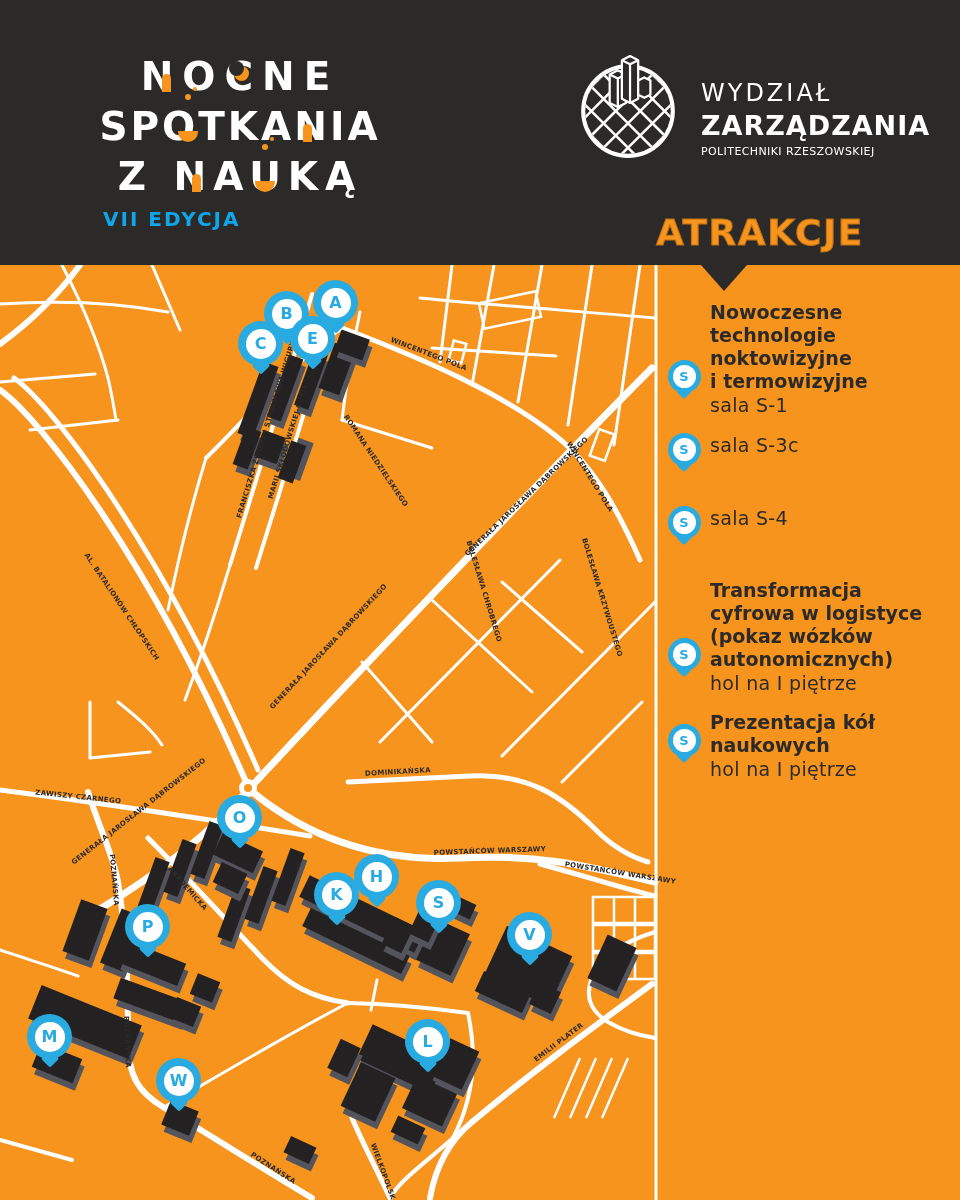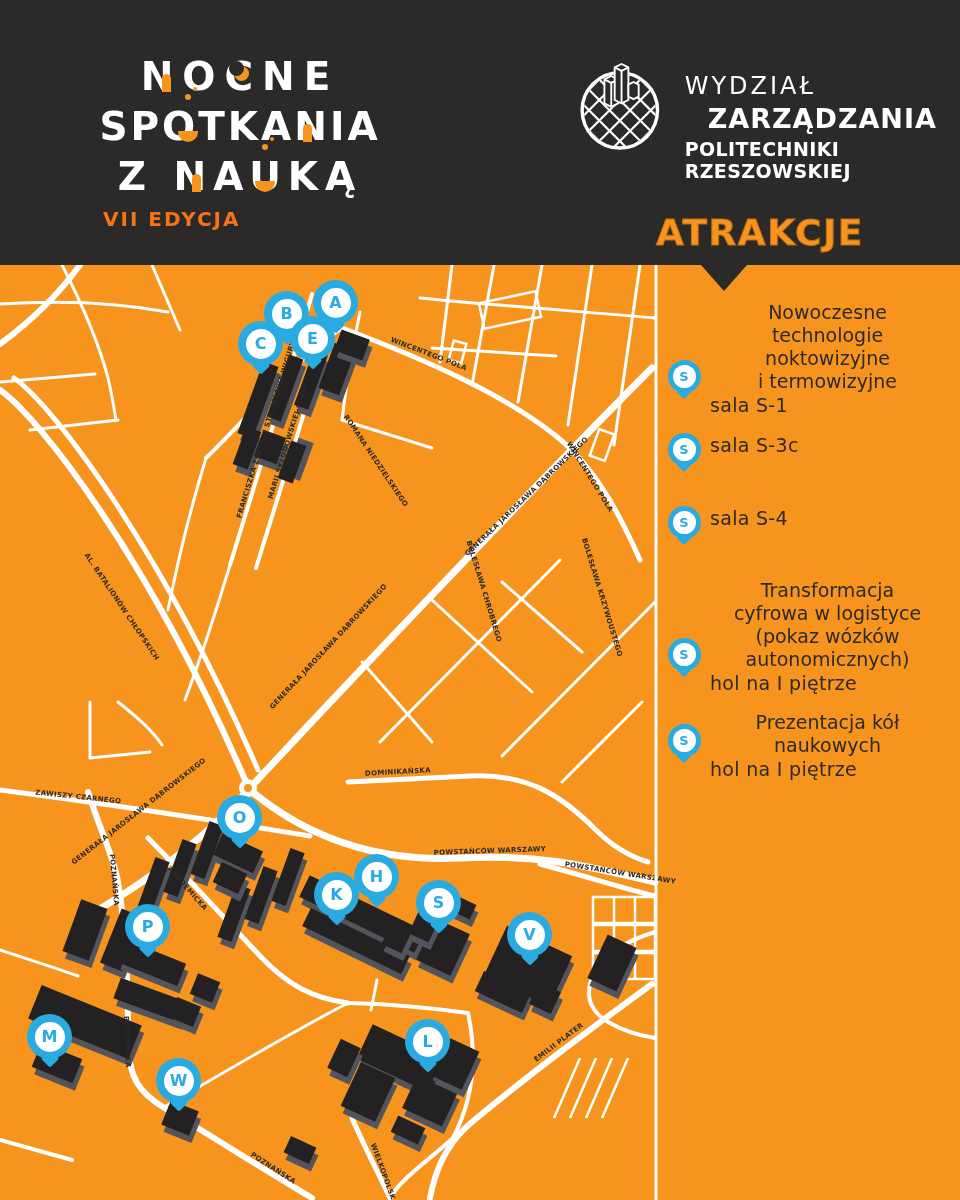--- a/index.html
+++ b/index.html
@@ -6,31 +6,31 @@
   body{
     position:relative;width:960px;height:1200px;overflow:hidden;
     background:#F6941E;font-family:"DejaVu Sans",sans-serif;
   }
   
   .header{position:absolute;left:0;top:0;width:960px;height:265px;background:#2B2A29;z-index:5;}
   .logo{position:absolute;left:85px;top:52px;width:310px;color:#fff;text-align:center;}
   .logo-line{font-weight:bold;font-size:39px;line-height:50px;letter-spacing:9px;}
   .logo-line.l2{letter-spacing:3px;}
   .logo-line.l3{letter-spacing:7px;}
-  .edition{margin-top:5px;text-align:left;padding-left:18px;color:#f97316;font-size:20px;font-weight:bold;letter-spacing:2px;}
+  .edition{margin-top:5px;text-align:left;padding-left:18px;color:#0ea5e9;font-size:20px;font-weight:bold;letter-spacing:2px;}
   .accent{position:absolute;background:#F6941E;pointer-events:none;}
   .accent.round{border-radius:50%;}
   .accent.door{border-radius:5px 5px 0 0;}
   .accent.bowl{border-radius:0 0 10px 10px;}
   .accent.mask{background:#2B2A29;border-radius:50%;}
   .faculty{position:absolute;left:577px;top:50px;display:flex;align-items:flex-start;}
-  .faculty-text{margin-left:22px;margin-top:22px;color:#fff;}
+  .faculty-text{margin-left:22px;margin-top:29px;color:#fff;}
   .fl1{font-size:24px;letter-spacing:3px;}
   .fl2{font-size:27px;font-weight:bold;letter-spacing:1px;margin-top:3px;text-align:center;}
-  .fl3{font-size:19px;font-weight:bold;letter-spacing:.4px;margin-top:4px;}
+  .fl3{font-size:11px;font-weight:normal;letter-spacing:.4px;margin-top:4px;}
   .section-title{
     position:absolute;left:656px;top:212px;color:#F6941E;font-size:36px;font-weight:bold;
     letter-spacing:1.5px;-webkit-text-stroke:1px #BF6F12;z-index:6;
   }
   .pointer{position:absolute;left:701px;top:265px;width:0;height:0;z-index:6;
     border-left:23px solid transparent;border-right:23px solid transparent;border-top:26px solid #2B2A29;}
   
   .map-svg{position:absolute;left:0;top:265px;z-index:0;}
   .road{stroke:#fff;fill:none;stroke-linecap:round;stroke-linejoin:round;}
   .w7{stroke-width:7}.w6{stroke-width:6}.w5{stroke-width:5}.w4{stroke-width:4}.w3{stroke-width:3}
@@ -63,21 +63,21 @@
   }
   .room-pin::after{
     content:"";position:absolute;left:50%;bottom:-4px;width:11px;height:11px;background:#29ABE2;
     transform:translateX(-50%) rotate(45deg);border-radius:2px;z-index:-1;
   }
   .room-pin-inner{
     width:23px;height:23px;background:#fff;border-radius:50%;display:flex;align-items:center;
     justify-content:center;font-size:13px;font-weight:bold;color:#29ABE2;
   }
   .atext{width:235px;color:#2B2A29;}
-  .atitle{font-size:19px;font-weight:normal;line-height:23px;white-space:pre-line;text-align:center;}
+  .atitle{font-size:19px;font-weight:bold;line-height:23px;white-space:pre-line;}
   .aroom{font-size:19px;line-height:24px;letter-spacing:.3px;}
 </style>
 </head>
 <body>
 
 <svg class="map-svg" width="960" height="935" viewBox="0 265 960 935" xmlns="http://www.w3.org/2000/svg">
   <rect x="0" y="265" width="960" height="935" fill="#F6941E"></rect>
   <g>
 
     <path class="road w7" d="M652,368 C560,460 350,680 250,788 C200,845 140,885 95,912"></path>

